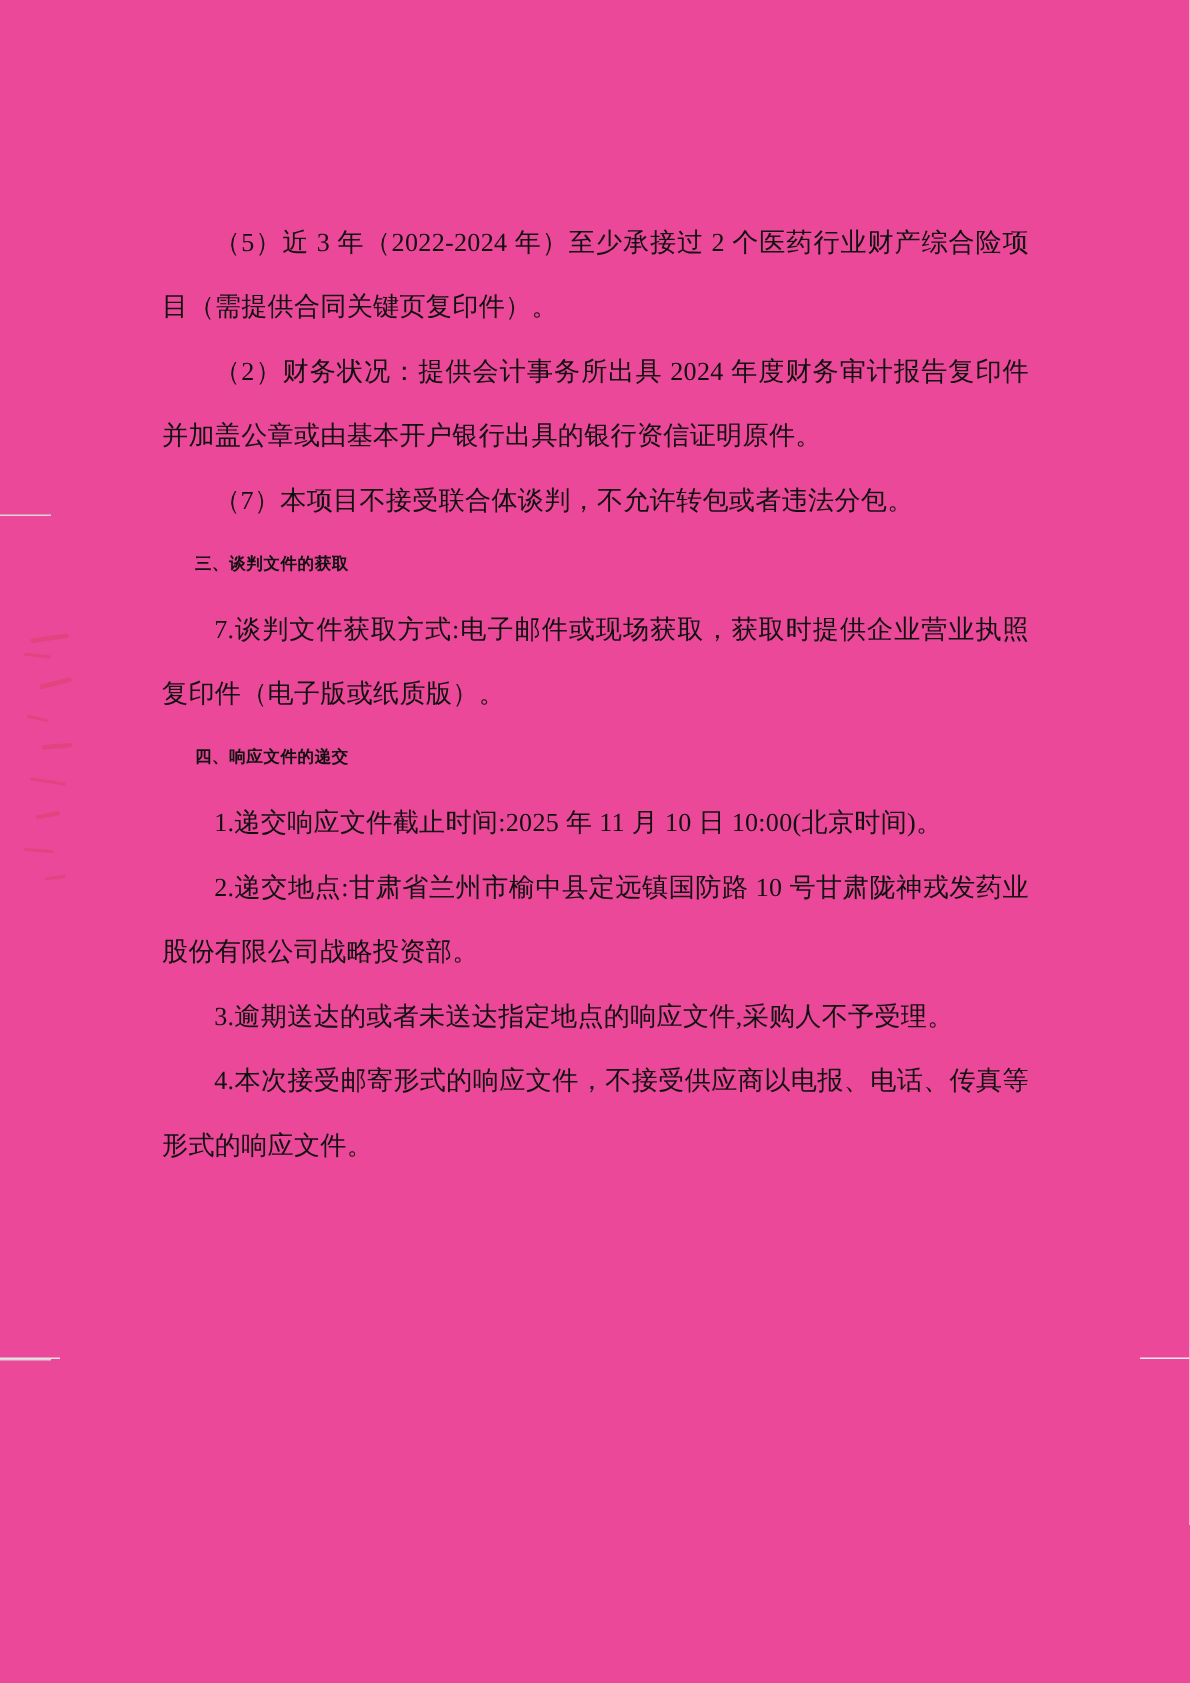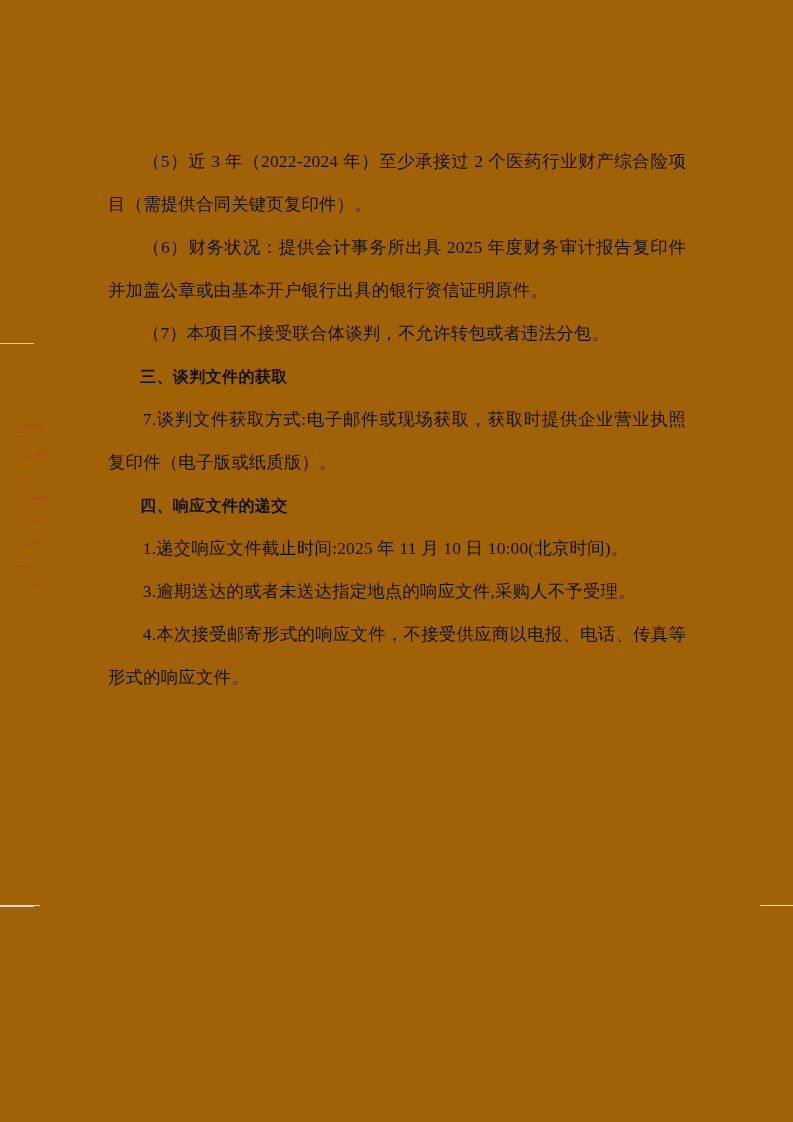--- a/index.html
+++ b/index.html
@@ -11,40 +11,40 @@
     width: 793px;
     height: 1122px;
     position: relative;
     overflow: hidden;
     font-family: "Liberation Serif", "DejaVu Serif", serif;
     color: #101010;
   }
   .page {
     position: absolute;
     inset: 0;
-    background: #a16207;
+    background: #ec4899;
   }
   .content {
     position: absolute;
     left: 108px;
     top: 140px;
     width: 578px;
   }
   p.para {
     margin: 0 0 0 0;
     font-size: 17.4px;
     line-height: 43px;
     text-indent: 2em;
     text-align: justify;
     letter-spacing: 0.2px;
     word-break: break-all;
   }
   p.heading {
     margin: 0;
-    font-size: 16px;
+    font-size: 11px;
     line-height: 43px;
     text-indent: 2em;
     font-weight: bold;
     letter-spacing: 0.4px;
   }
   
   .stamp {
     position: absolute;
     left: 14px;
     top: 420px;
@@ -106,23 +106,24 @@
       <i></i>
       <i></i>
       <i></i>
       <i></i>
       <i></i>
       <i></i>
   </div>
 
   <div class="content">
     <p class="para">（5）近 3 年（2022-2024 年）至少承接过 2 个医药行业财产综合险项目（需提供合同关键页复印件）。</p>
-    <p class="para">（6）财务状况：提供会计事务所出具 2025 年度财务审计报告复印件并加盖公章或由基本开户银行出具的银行资信证明原件。</p>
+    <p class="para">（2）财务状况：提供会计事务所出具 2024 年度财务审计报告复印件并加盖公章或由基本开户银行出具的银行资信证明原件。</p>
     <p class="para">（7）本项目不接受联合体谈判，不允许转包或者违法分包。</p>
     <p class="heading">三、谈判文件的获取</p>
     <p class="para">7.谈判文件获取方式:电子邮件或现场获取，获取时提供企业营业执照复印件（电子版或纸质版）。</p>
     <p class="heading">四、响应文件的递交</p>
     <p class="para">1.递交响应文件截止时间:2025 年 11 月 10 日 10:00(北京时间)。</p>
+    <p class="para">2.递交地点:甘肃省兰州市榆中县定远镇国防路 10 号甘肃陇神戎发药业股份有限公司战略投资部。</p>
     <p class="para">3.逾期送达的或者未送达指定地点的响应文件,采购人不予受理。</p>
     <p class="para">4.本次接受邮寄形式的响应文件，不接受供应商以电报、电话、传真等形式的响应文件。</p>
   </div>
 
 </div>
 
 </body></html>

